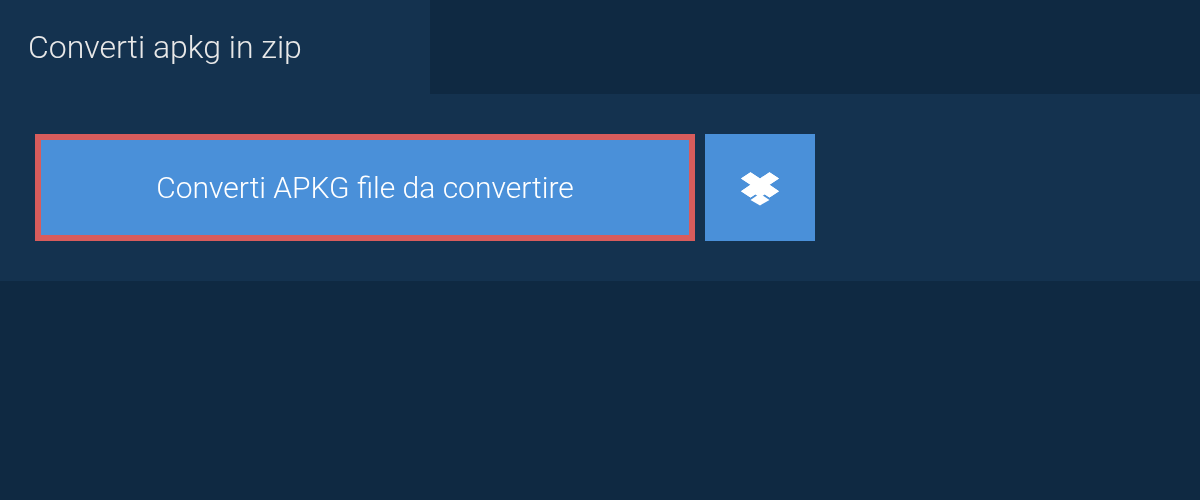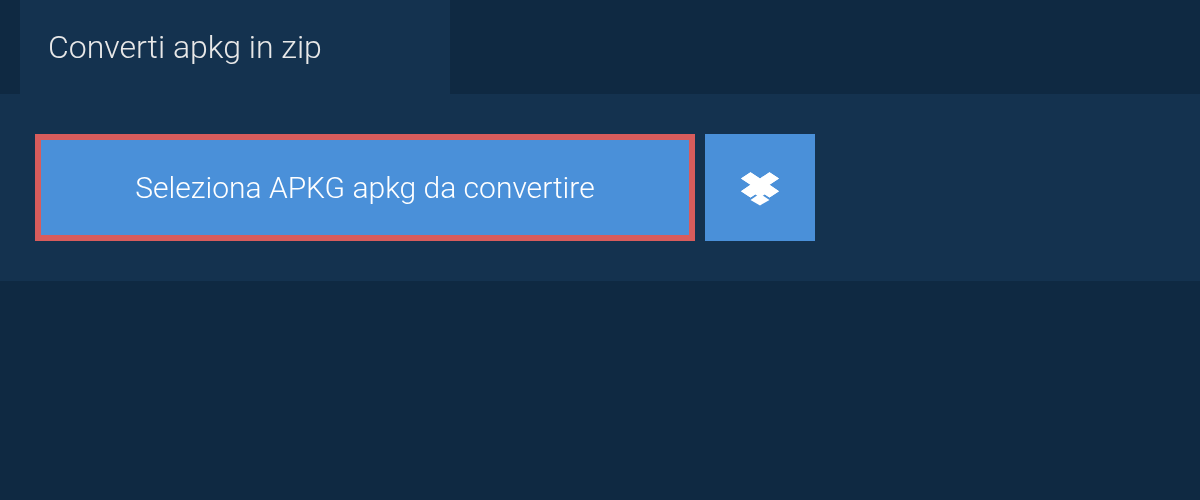--- a/index.html
+++ b/index.html
@@ -9,21 +9,20 @@
     }
     body {
       width: 1200px;
       height: 500px;
       background: #0f2942;
       font-family: -apple-system, BlinkMacSystemFont, "Segoe UI", Roboto, sans-serif;
       overflow: hidden;
     }
     .tab-container {
       position: relative;
-      margin-left: 20px;
     }
     .tab {
       background: #14324f;
       color: #e8e8e8;
       font-size: 32px;
       font-weight: 300;
       padding: 28px 40px 28px 28px;
       display: inline-block;
       min-width: 430px;
     }
@@ -70,21 +69,21 @@
 
 <div class="tab-container">
   <div class="tab">
     <span>Converti apkg in zip</span>
   </div>
 </div>
 
 <div class="panel">
   <div class="button-row">
     <button class="select-button">
-      <span>Seleziona APKG apkg da convertire</span>
+      <span>Converti APKG file da convertire</span>
     </button>
     <button class="dropbox-button">
       <span class="dropbox-icon">
         <svg viewBox="0 0 24 24" fill="#ffffff">
           <path d="M6 2L0 6l6 4-6 4 6 4 6-4 6 4 6-4-6-4 6-4-6-4-6 4-6-4zm6 8l-6 4 6 4 6-4-6-4z"></path>
           <path d="M12 6L6 2 0 6l6 4 6-4zM24 6l-6-4-6 4 6 4 6-4zM12 14l-6-4-6 4 6 4 6-4zM24 14l-6-4-6 4 6 4 6-4zM12 15.5l-6 4L12 23l6-3.5-6-4z"></path>
         </svg>
       </span>
     </button>
   </div>

